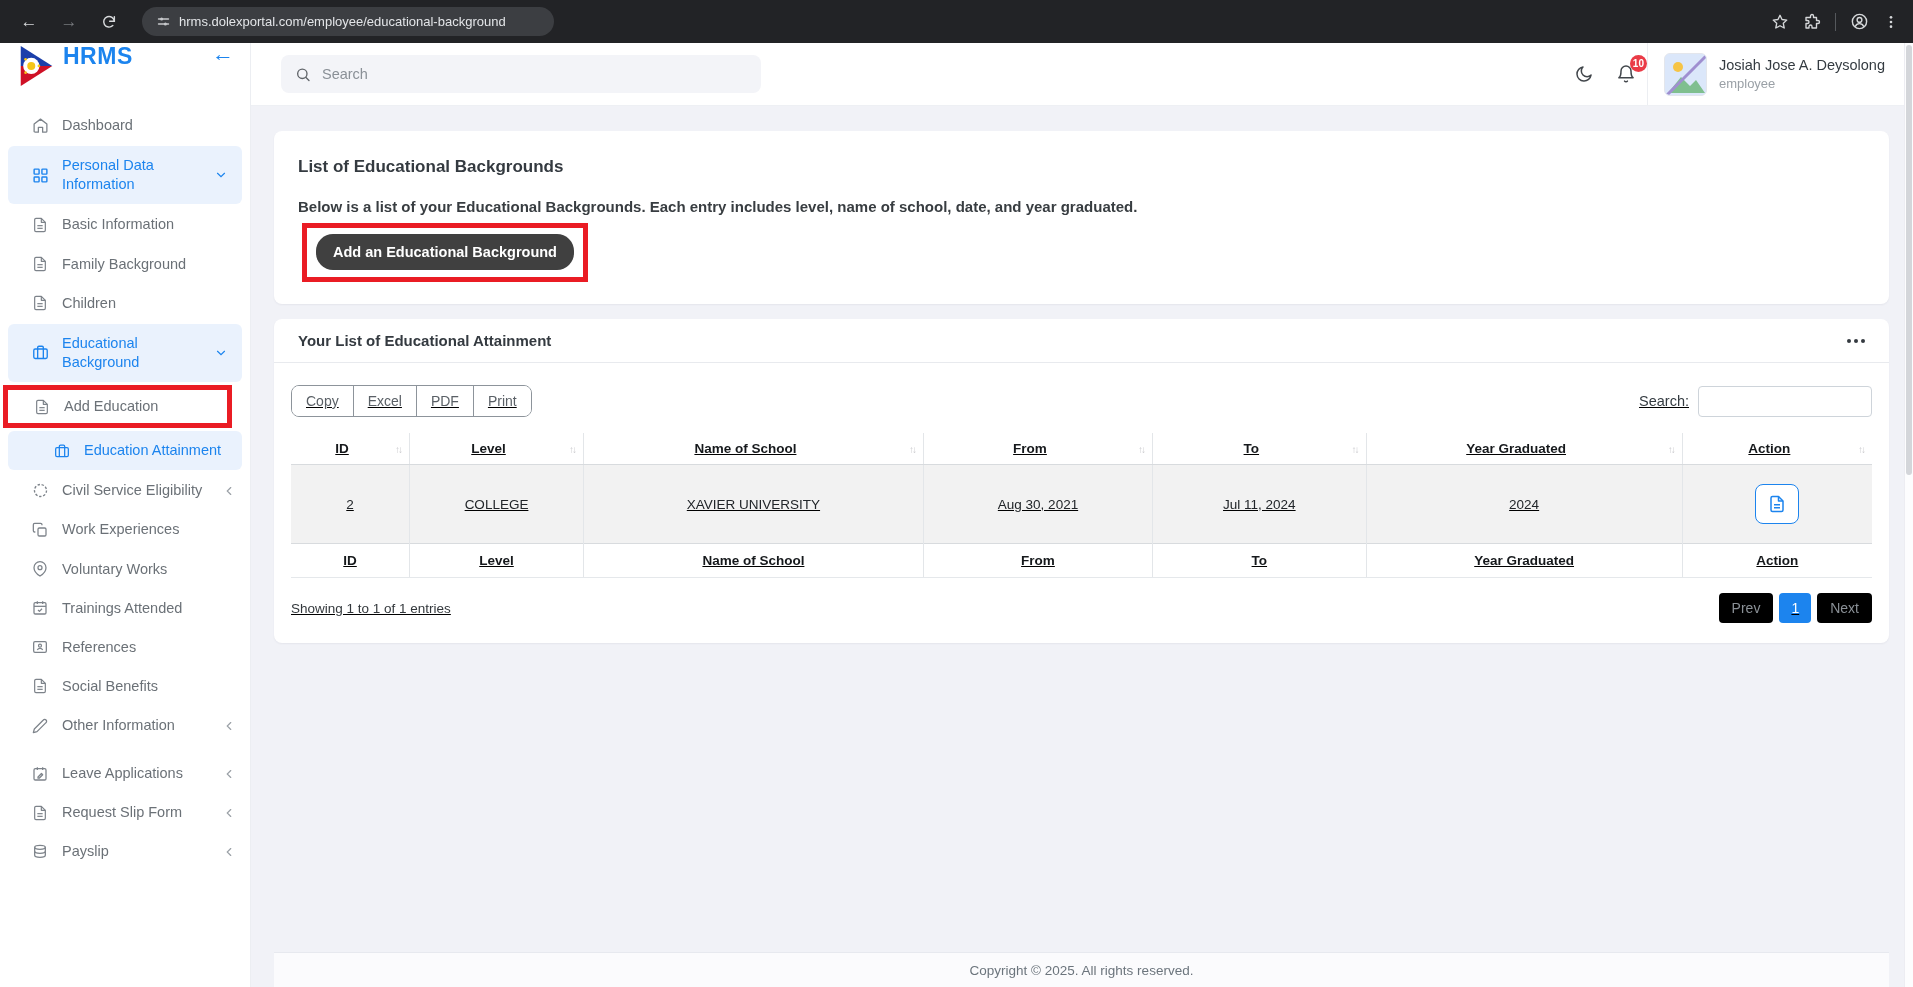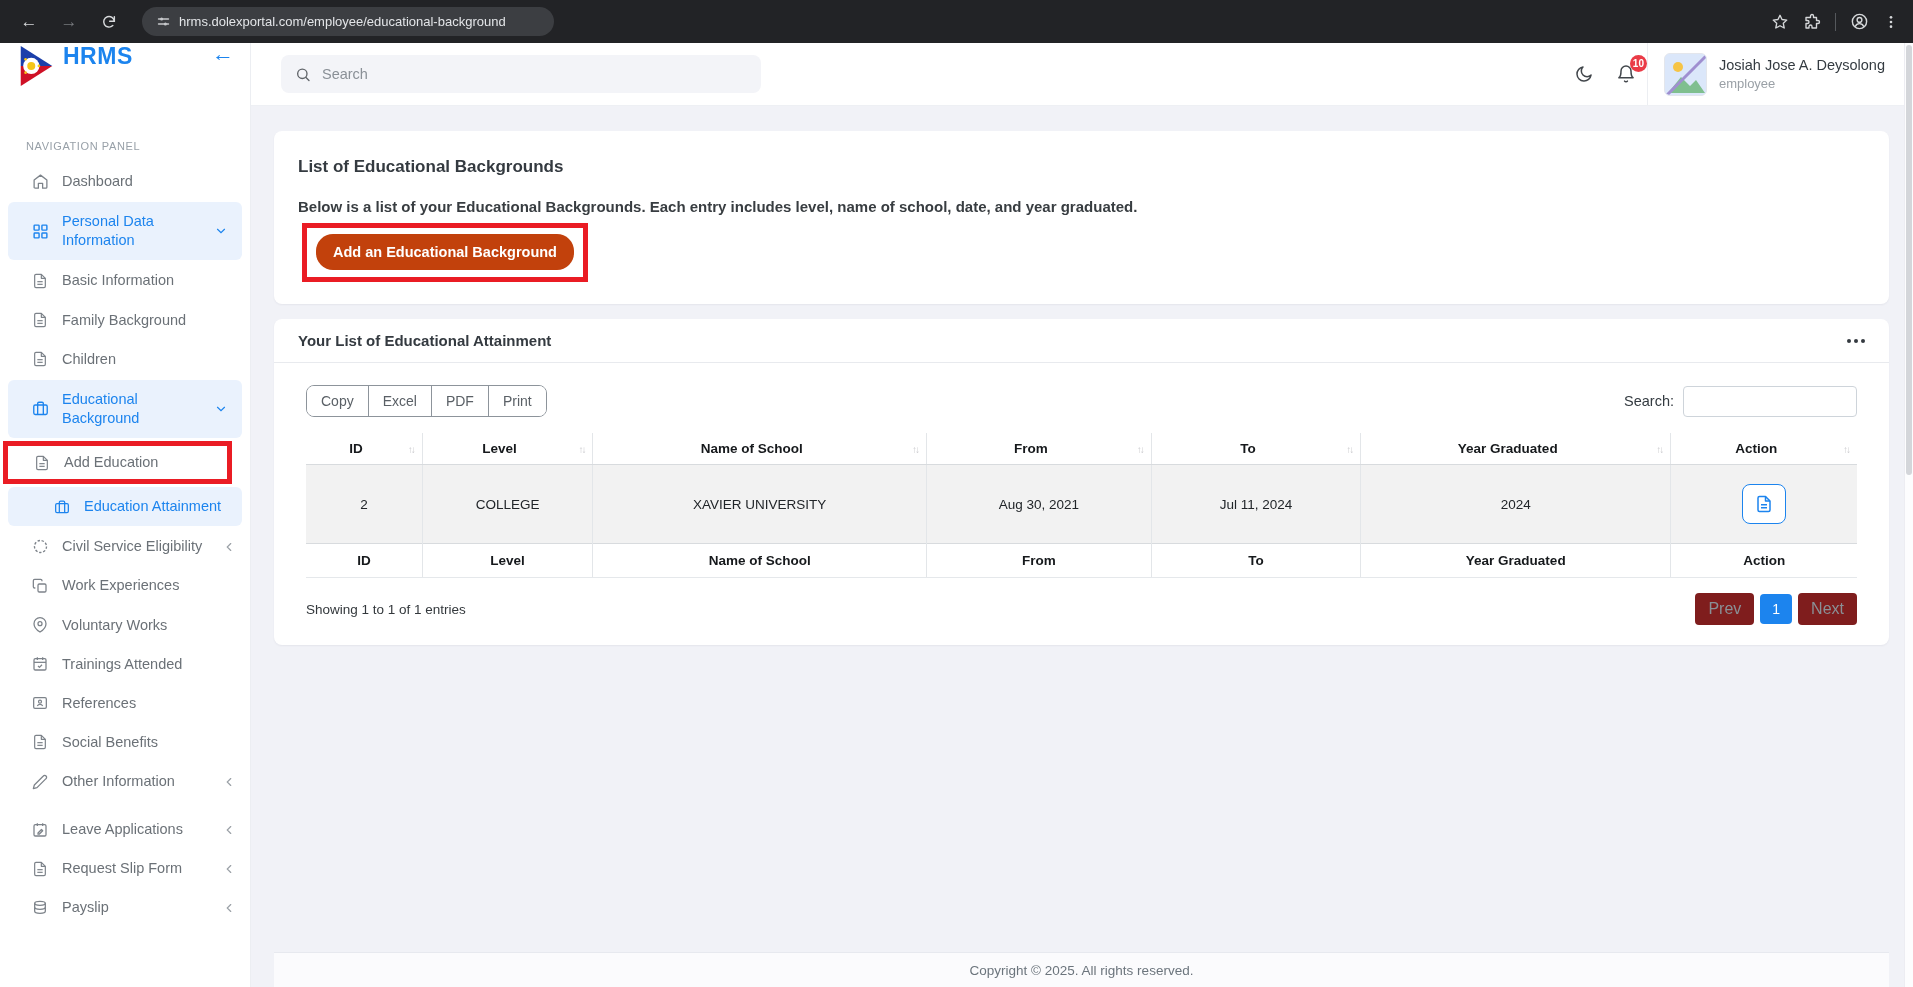--- a/index.html
+++ b/index.html
@@ -55,29 +55,29 @@
   .uname { font-size:14.5px; font-weight:normal; color:#343b41; }
   .urole { font-size:13px; color:#9aa0a6; margin-top:3px; }
 
   
   .content { flex:1; padding:25px 24px 0 23px; position:relative; overflow:hidden; display:flex; flex-direction:column; }
   .card { background:#fff; border-radius:8px; box-shadow:0 1px 2px rgba(30,30,60,.06); }
   .card.intro { padding:26px 24px 22px; }
   .page-title { font-size:17px; font-weight:bold; color:#343a40; }
   .page-desc { font-size:15px; font-weight:bold; color:#383d41; margin-top:21px; }
   .btn-annotation { display:inline-block; border:5px solid #ea1c24; padding:6px 9px 7px; margin:8px 0 0 4px; }
-  .btn-primary { background:#c2410c; color:#fff; border:none; border-radius:17px; font-weight:bold;
+  .btn-primary { background:#404040; color:#fff; border:none; border-radius:17px; font-weight:bold;
     font-size:14.5px; padding:10px 17px; cursor:pointer; font-family:"Liberation Sans","DejaVu Sans",sans-serif; }
 
   .card.tablecard { margin-top:15px; }
   .tc-header { display:flex; align-items:center; padding:13px 24px; border-bottom:1px solid #e8eaee;justify-content:flex-end; }
   .tc-title { font-size:15px; font-weight:bold; color:#343a40; }
   .dots { margin-left:auto; display:flex; gap:3px; cursor:pointer; }
   .dots i { width:4px; height:4px; border-radius:50%; background:#343a40; }
-  .tc-body { padding:22px 32px 20px; }
+  .tc-body { padding:22px 17px 20px;text-decoration:underline; }
   .toolbar { display:flex; align-items:center; }
   .btn-group { display:flex; border:1px solid #8d949b; border-radius:8px; overflow:hidden; }
   .btn-group button { background:#fff; border:none; border-right:1px solid #8d949b; color:#5a6066;
     font-size:14px; padding:7px 14px; cursor:pointer; font-family:"Liberation Sans","DejaVu Sans",sans-serif; }
   .btn-group button:last-child { border-right:none; }
   .tsearch { margin-left:auto; display:flex; align-items:center; gap:9px; font-size:14.5px; color:#343b41; }
   .tsearch input { width:174px; height:31px; border:1px solid #ced4da; border-radius:4px; outline:none; padding:0 8px;
     font-size:14px; font-family:"Liberation Sans","DejaVu Sans",sans-serif; color:#333; }
 
   table.dt { width:100%; border-collapse:collapse; margin-top:16px; table-layout:fixed; }
@@ -87,21 +87,21 @@
   .dt tfoot th { border-top:1px solid #d8dbde; border-bottom:1px solid #e5e8eb; padding:9px 6px; }
   .dt th + th, .dt td + td { border-left:1px solid #e3e6e9; }
   .dt tbody td { background:#f2f2f2; padding:19px 6px; }
   .sort { position:absolute; right:8px; top:50%; transform:translateY(-50%); font-size:10px; color:#c9c9cd; letter-spacing:-2px; }
   .action-btn { width:44px; height:40px; border:1px solid #1c84ee; background:#fff; border-radius:8px;
     display:inline-flex; align-items:center; justify-content:center; cursor:pointer; }
 
   .table-footer { display:flex; align-items:center; margin-top:15px;gap:36px; }
   .summary { font-size:13.5px; color:#33383c; }
   .pager { margin-left:auto; display:flex; gap:6px; align-items:center; }
-  .pager .pbtn { background:#7f1d1d; color:#8a9096; font-size:16px; padding:7px 13px; border-radius:4px;
+  .pager .pbtn { background:#000000; color:#8a9096; font-size:14px; padding:7px 13px; border-radius:4px;
     border:none; cursor:pointer; font-family:"Liberation Sans","DejaVu Sans",sans-serif; }
   .pager .pnum { background:#1c84ee; color:#fff; font-size:14px; padding:7px 12px; border-radius:4px; border:none; cursor:pointer;
     font-family:"Liberation Sans","DejaVu Sans",sans-serif; }
 
   .page-footer { margin-top:auto; height:35px; background:#fbfbfd; border-top:1px solid #e7e9ef;
     display:flex; align-items:center; justify-content:center; font-size:13.5px; color:#6c757d; }
 
   .scrollbar { position:fixed; right:0; top:43px; bottom:0; width:9px; background:#fdfdfe; border-left:1px solid #ededf2; }
   .scrollbar .thumb { position:absolute; top:2px; left:1px; width:6px; height:430px; border-radius:3px; background:#d4d6da; }
 
@@ -159,21 +159,20 @@
         <circle cx="16" cy="24" r="8.5" fill="#ffffff"></circle>
         <circle cx="16" cy="24" r="4.2" fill="#f5c518"></circle>
         <circle cx="10" cy="17" r="1.4" fill="#f5c518"></circle>
         <circle cx="10" cy="31" r="1.4" fill="#f5c518"></circle>
         <circle cx="24" cy="24" r="1.4" fill="#f5c518"></circle>
       </svg>
       <span class="brand">HRMS</span>
       <span class="collapse-arrow">←</span>
     </div>
 
-    <div class="nav-section">NAVIGATION PANEL</div>
 
     <div class="nav-item">
       <span class="nico">
         <svg width="17" height="17" viewBox="0 0 24 24" fill="none" stroke="currentColor" stroke-width="1.8" stroke-linejoin="round">
             <path d="M3 10l9-7 9 7v10a1.5 1.5 0 0 1-1.5 1.5H15v-7H9v7H4.5A1.5 1.5 0 0 1 3 20z"></path>
           </svg>
       </span>
       <span class="nav-label">Dashboard</span>
     </div>
 

